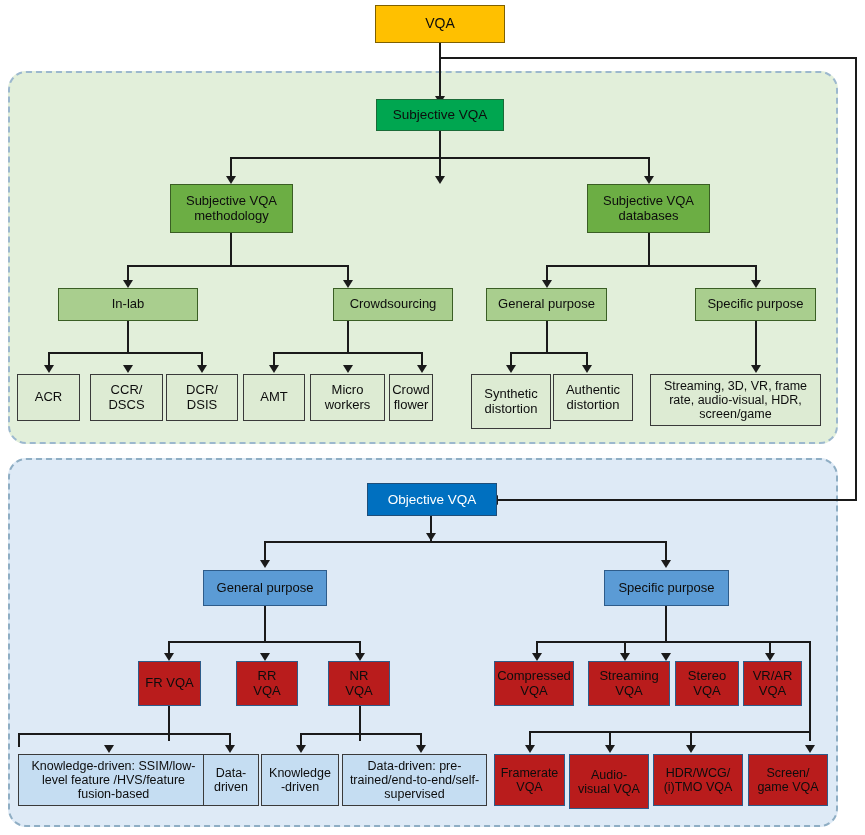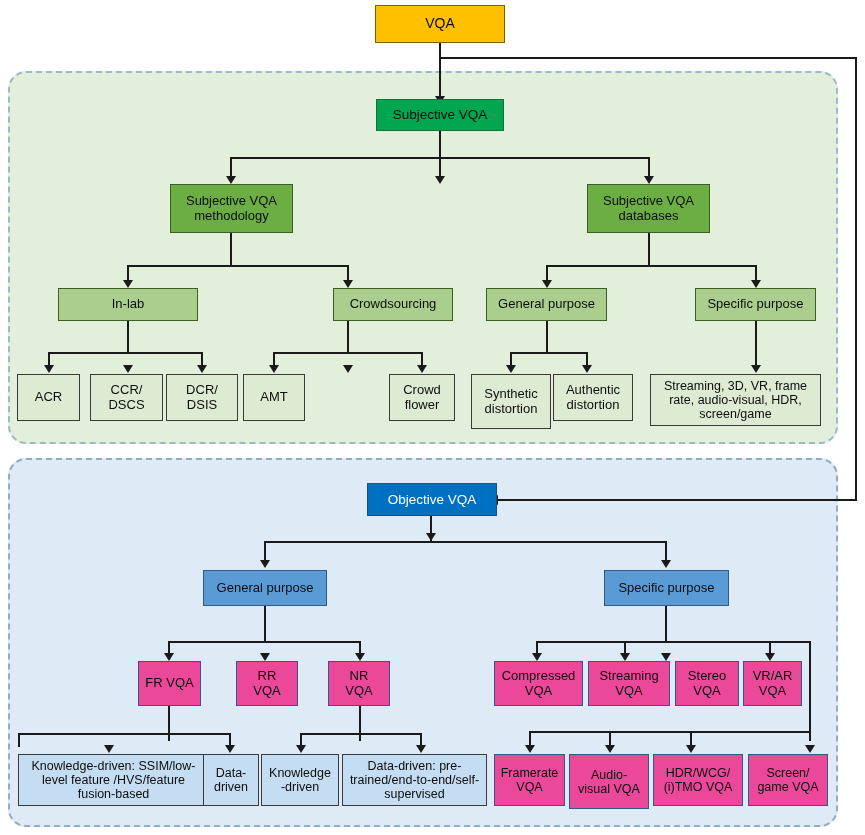--- a/index.html
+++ b/index.html
@@ -16,21 +16,21 @@
         font-size:13px;padding:1px 3px;}
 
   .n-root{background:#FFC000;border-color:#7F6000;font-size:14px;}
   .n-green-dark{background:#00A650;border-color:#1A6B38;font-size:13.5px;}
   .n-green-mid{background:#6CAE44;border-color:#3A5E24;}
   .n-green-light{background:#A9CE8E;border-color:#3A5E24;}
   .n-green-pale{background:#DDEBD3;border-color:#3A3A3A;}
 
   .n-blue-dark{background:#0070C0;border-color:#1F4E79;color:#ffffff;font-size:13.5px;}
   .n-blue-mid{background:#5B9BD5;border-color:#2E5C8A;}
-  .n-blue-light{background:#ec4899;border-color:#2E5C8A;}
+  .n-blue-light{background:#b91c1c;border-color:#2E5C8A;}
   .n-blue-pale{background:#C5DDF2;border-color:#3A3A3A;}
 
   .ln{position:absolute;background:#1A1A1A;}
   .lnv{width:2.4px;}
   .lnh{height:2.4px;}
 
   .arw{position:absolute;width:0;height:0;border-left:5.5px solid transparent;
        border-right:5.5px solid transparent;border-top:8px solid #1A1A1A;}
   .arw-left{position:absolute;width:0;height:0;border-top:5.5px solid transparent;
        border-bottom:5.5px solid transparent;border-right:8px solid #1A1A1A;}
@@ -105,21 +105,23 @@
 
   <div class="ln lnv" style="left:347px;top:321px;width:2.4px;height:33px;"></div>
   <div class="ln lnh" style="left:273px;top:352px;width:150px;height:2.4px;"></div>
   <div class="ln lnv" style="left:273px;top:352px;width:2.4px;height:16px;"></div>
   <div class="ln lnv" style="left:421px;top:352px;width:2.4px;height:16px;"></div>
   <div class="arw" style="left:268.5px;top:365px;"></div>
   <div class="arw" style="left:342.5px;top:365px;"></div>
   <div class="arw" style="left:416.5px;top:365px;"></div>
 
   <div class="node n-green-pale" style="left:243px;top:374px;width:62px;height:47px;">AMT</div>
-  <div class="node n-green-pale" style="left:389px;top:374px;width:66px;height:47px;white-space:pre-line;">Crowd
+  <div class="node n-green-pale" style="left:310px;top:374px;width:75px;height:47px;white-space:pre-line;">Micro
+workers</div>
+  <div class="node n-green-pale" style="left:389px;top:374px;width:44px;height:47px;white-space:pre-line;">Crowd
 flower</div>
 
   <div class="ln lnv" style="left:546px;top:321px;width:2.4px;height:33px;"></div>
   <div class="ln lnh" style="left:510px;top:352px;width:78px;height:2.4px;"></div>
   <div class="ln lnv" style="left:510px;top:352px;width:2.4px;height:16px;"></div>
   <div class="ln lnv" style="left:586px;top:352px;width:2.4px;height:16px;"></div>
   <div class="arw" style="left:505.5px;top:365px;"></div>
   <div class="arw" style="left:581.5px;top:365px;"></div>
 
   <div class="node n-green-pale" style="left:471px;top:374px;width:80px;height:55px;white-space:pre-line;">Synthetic
@@ -161,21 +163,21 @@
   <div class="ln lnv" style="left:665px;top:606px;width:2.4px;height:37px;"></div>
   <div class="ln lnh" style="left:536px;top:641px;width:275px;height:2.4px;"></div>
   <div class="ln lnv" style="left:536px;top:641px;width:2.4px;height:15px;"></div>
   <div class="ln lnv" style="left:624px;top:641px;width:2.4px;height:15px;"></div>
   <div class="ln lnv" style="left:769px;top:641px;width:2.4px;height:15px;"></div>
   <div class="arw" style="left:531.5px;top:653px;"></div>
   <div class="arw" style="left:619.5px;top:653px;"></div>
   <div class="arw" style="left:660.5px;top:653px;"></div>
   <div class="arw" style="left:764.5px;top:653px;"></div>
 
-  <div class="node n-blue-light" style="left:494px;top:661px;width:89px;height:45px;white-space:pre-line;">Compressed
+  <div class="node n-blue-light" style="left:494px;top:661px;width:80px;height:45px;white-space:pre-line;">Compressed
 VQA</div>
   <div class="node n-blue-light" style="left:588px;top:661px;width:82px;height:45px;white-space:pre-line;">Streaming
 VQA</div>
   <div class="node n-blue-light" style="left:675px;top:661px;width:64px;height:45px;white-space:pre-line;">Stereo
 VQA</div>
   <div class="node n-blue-light" style="left:743px;top:661px;width:59px;height:45px;white-space:pre-line;">VR/AR
 VQA</div>
 
   <div class="ln lnv" style="left:168px;top:706px;width:2.4px;height:35px;"></div>
   <div class="ln lnh" style="left:18px;top:733px;width:213px;height:2.4px;"></div>

